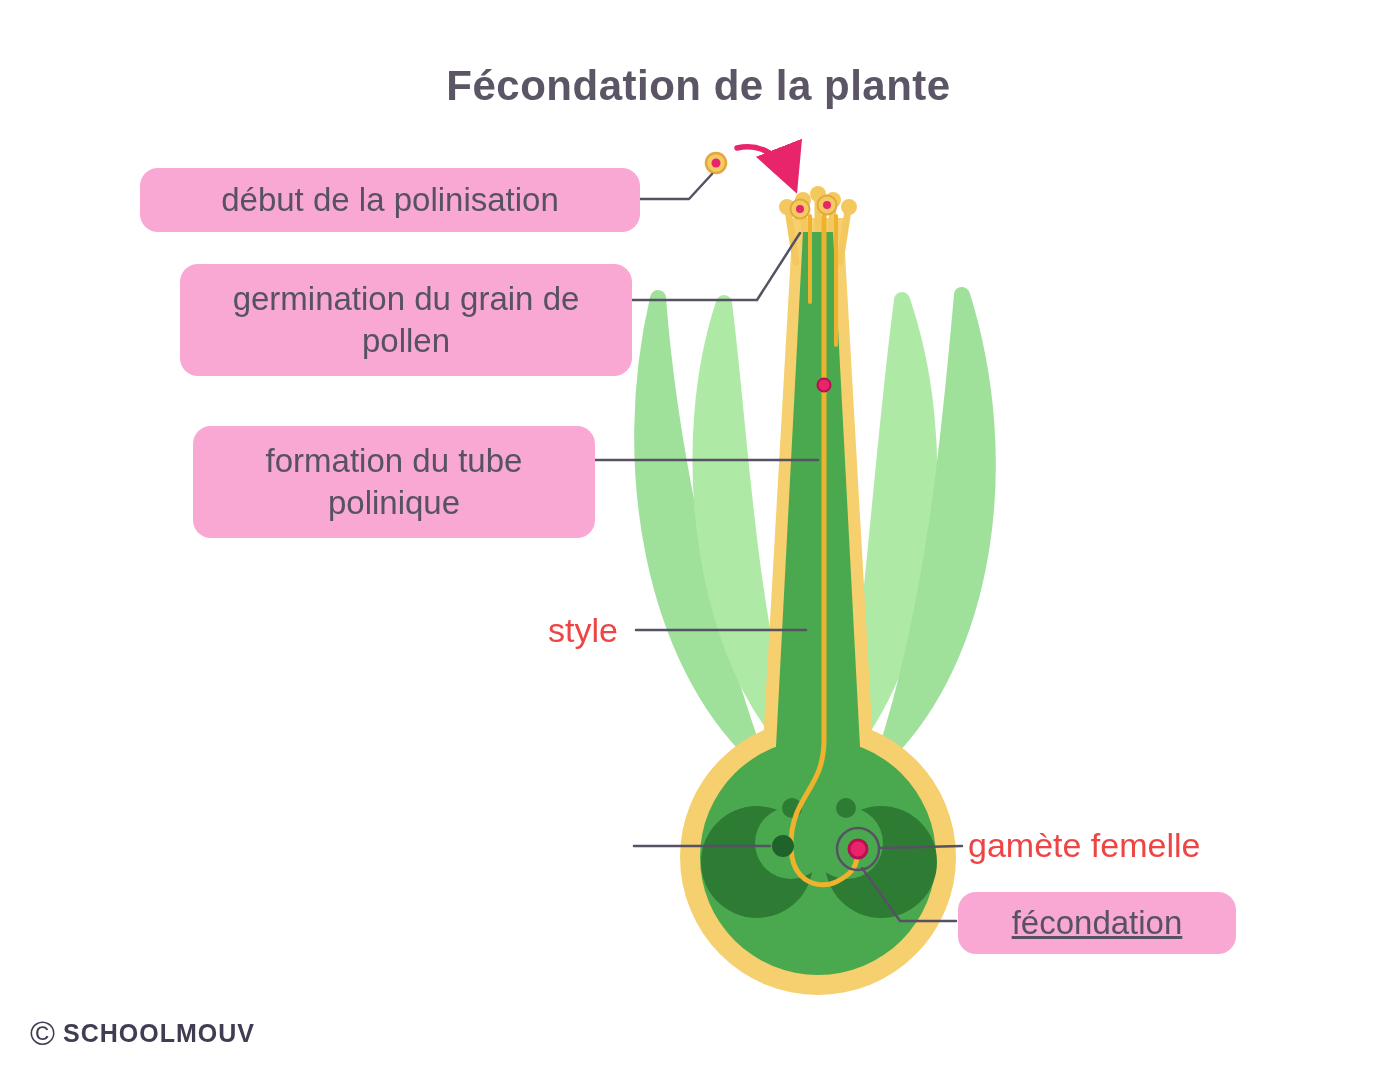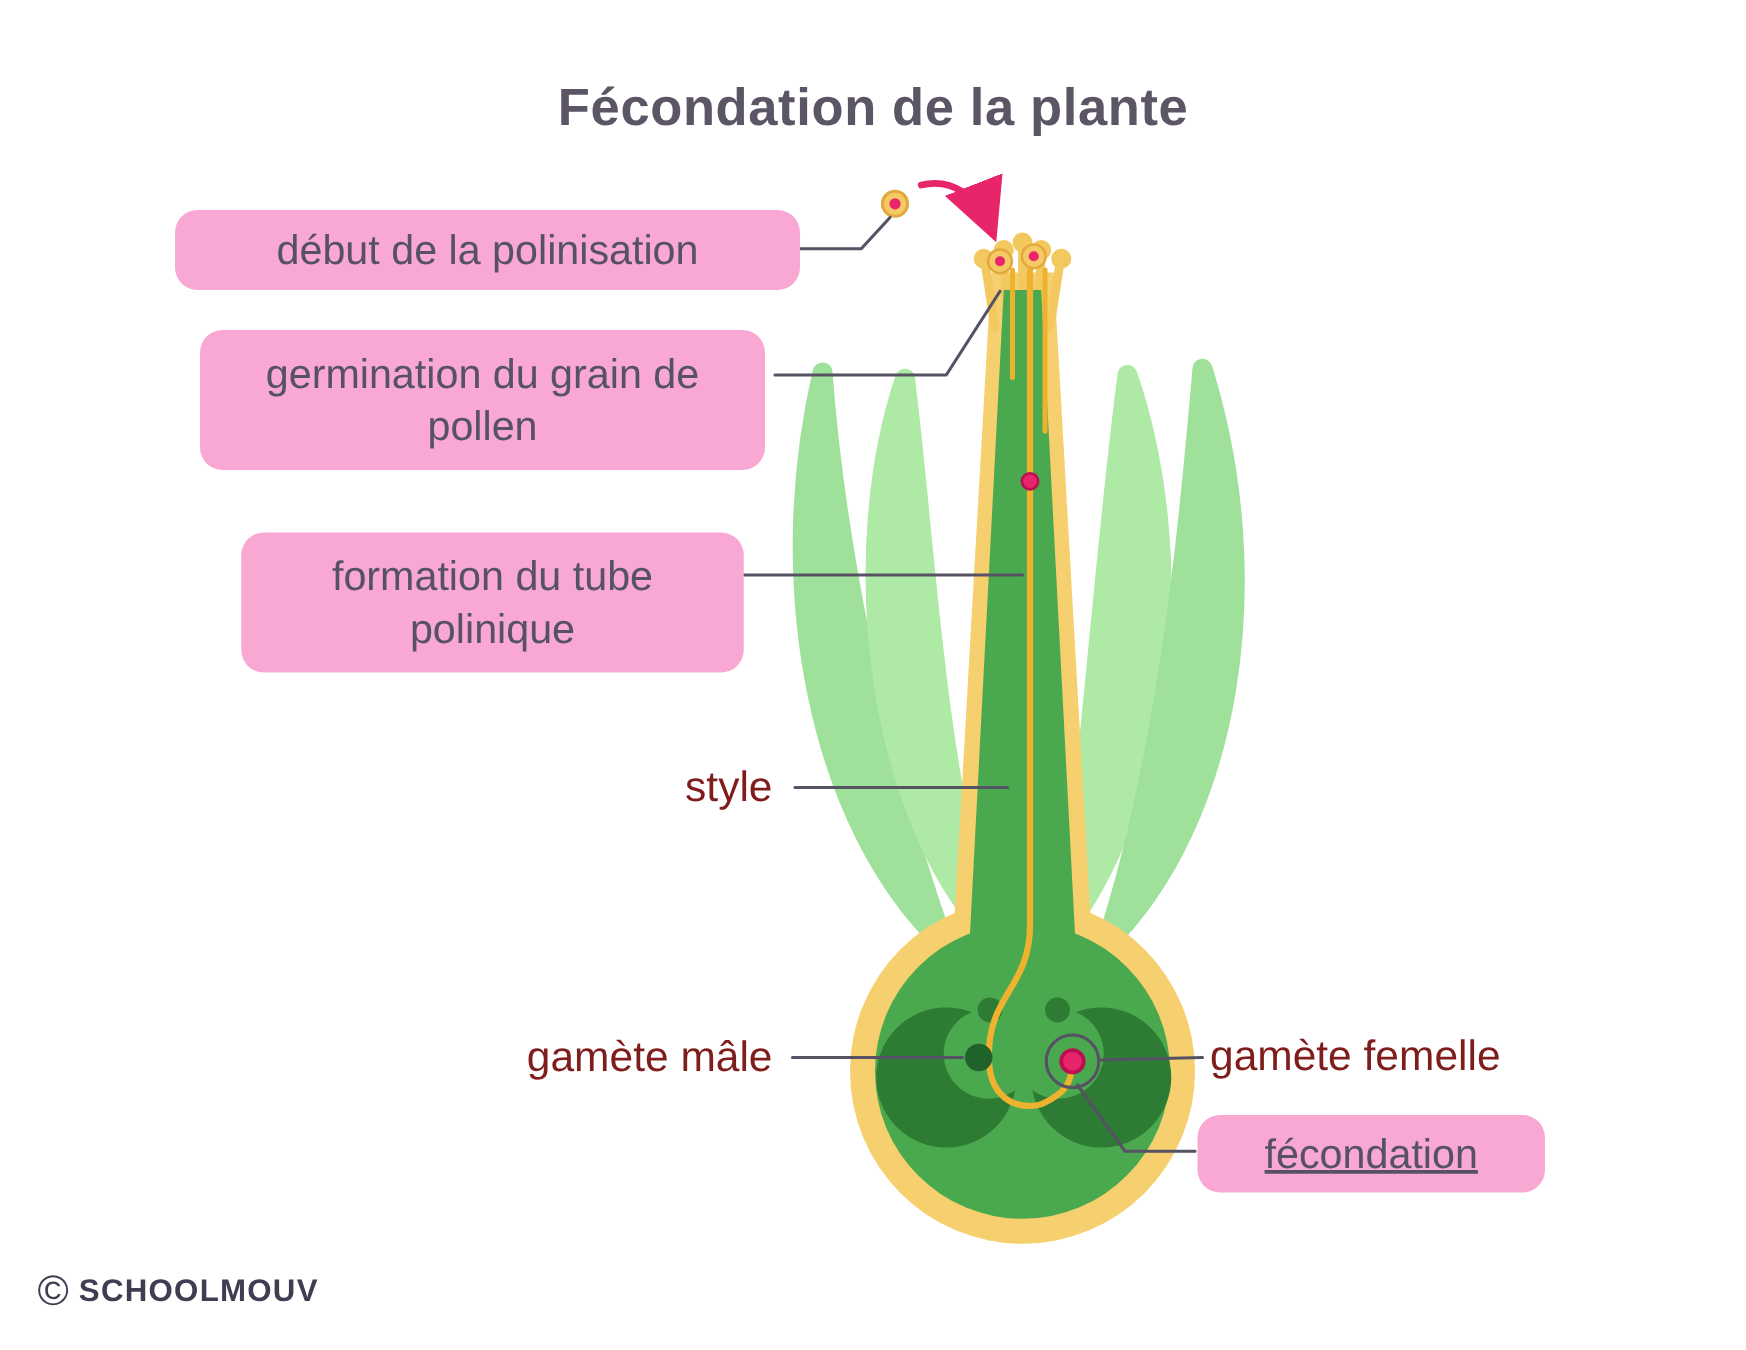--- a/index.html
+++ b/index.html
@@ -11,25 +11,25 @@
     position:absolute;left:0;right:0;top:62px;margin:0;text-align:center;
     font-size:42px;font-weight:bold;color:#5b5566;letter-spacing:0.5px;
   }
   .diagram-svg{position:absolute;left:0;top:0;width:1397px;height:1080px;}
   .pill{
     position:absolute;background:#f9a8d4;border-radius:18px;color:#565264;
     display:flex;align-items:center;justify-content:center;text-align:center;
     font-size:33px;line-height:1.28;font-weight:500;box-sizing:border-box;
   }
   .plain{
-    position:absolute;color:#7f1d1d;font-size:34px;font-weight:500;
+    position:absolute;color:#ef4444;font-size:34px;font-weight:500;
     display:flex;align-items:center;box-sizing:border-box;
   }
   #pill-pollination{left:140px;top:168px;width:500px;height:64px;}
-  #pill-germination{left:160px;top:264px;width:452px;height:112px;padding:0 16px;}
+  #pill-germination{left:180px;top:264px;width:452px;height:112px;padding:0 16px;}
   #pill-tube{left:193px;top:426px;width:402px;height:112px;padding:16px 32px;}
   #pill-fertilization{left:958px;top:892px;width:278px;height:62px;text-decoration:underline;}
   #label-style{left:520px;width:98px;top:608px;height:44px;justify-content:flex-end;}
   #label-male{left:368px;width:250px;top:824px;height:44px;justify-content:flex-end;}
   #label-female{left:968px;top:823px;height:44px;}
   .logo{
     position:absolute;left:30px;top:1016px;display:flex;align-items:center;gap:8px;color:#423c52;
   }
   .logo-c{font-size:34px;line-height:1;}
   .logo-name{font-size:25px;font-weight:700;letter-spacing:1px;}
@@ -119,21 +119,20 @@
       <polyline points="862,868 900,921 956,921"></polyline>
     </g>
   </svg>
 
   <div class="pill" id="pill-pollination">début de la polinisation</div>
   <div class="pill" id="pill-germination">germination du grain de pollen</div>
   <div class="pill" id="pill-tube">formation du tube polinique</div>
   <div class="pill" id="pill-fertilization">fécondation</div>
 
   <div class="plain" id="label-style">style</div>
-  <div class="plain" id="label-male">gamète mâle</div>
   <div class="plain" id="label-female">gamète femelle</div>
 
   <div class="logo">
     <span class="logo-c">©</span>
     <span class="logo-name">SCHOOLMOUV</span>
   </div>
 
 </div>
 
 </body></html>

